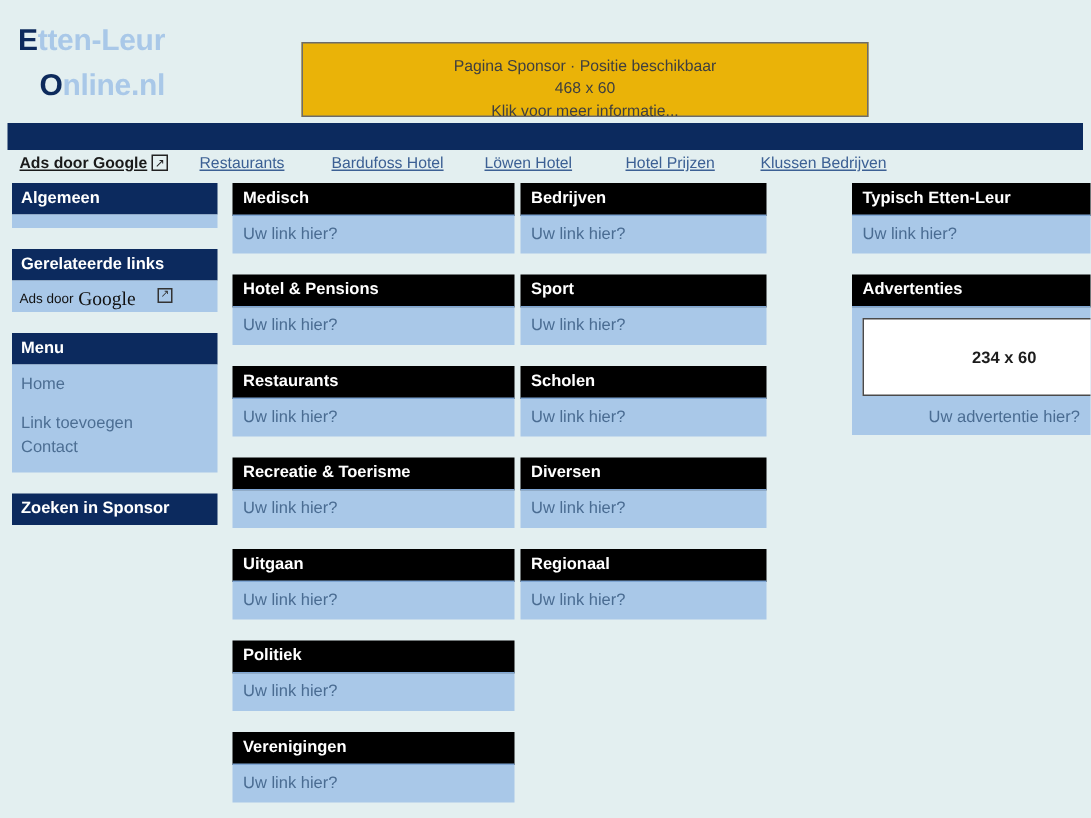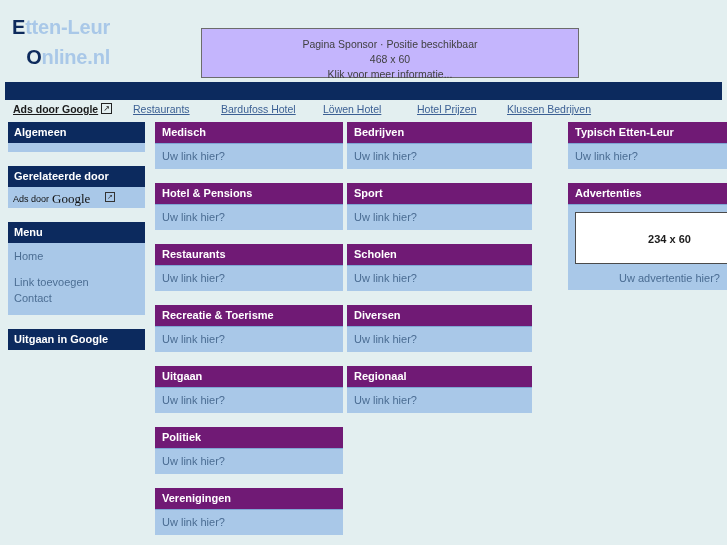--- a/index.html
+++ b/index.html
@@ -36,21 +36,21 @@
   }
   #site-logo .cap {
     color: #0d2a5c;
   }
   #sponsor-box {
     position: absolute;
     left: 201px;
     top: 28px;
     width: 378px;
     height: 50px;
-    background: #c4b5fd;
+    background: #eab308;
     border: 1px solid #6c6c6c;
     box-sizing: border-box;
     text-align: center;
     padding-top: 8px;
     font-size: 10.5px;
     color: #3f3f3f;
     line-height: 15px;
   }
 
   
@@ -199,28 +199,28 @@
   .menu-body .spacer {
     height: 10px;
   }
 
   
   .col {
     position: absolute;
     top: 0;
   }
   #col1 { left: 155px; width: 188px; }
-  #col2 { left: 347px; width: 185px; }
+  #col2 { left: 347px; width: 164px; }
   #col3 { left: 528px; width: 203px; padding-left: 40px; }
 
   .cat {
     margin-bottom: 14px;
   }
   .cat-head {
-    background: #701a75;
+    background: #000000;
     color: #ffffff;
     font-weight: bold;
     font-size: 11px;
     padding: 4px 7px 5px 7px;
     line-height: 12px;
     border-bottom: 1px solid #7fa6d4;
   }
   .cat-body {
     background: #a9c8e8;
     padding: 5px 7px 6px 7px;
@@ -284,40 +284,40 @@
 <div id="layout">
 
   <div id="sidebar">
 
     <div class="panel">
       <div class="panel-head">Algemeen</div>
       <div class="panel-body empty"></div>
     </div>
 
     <div class="panel">
-      <div class="panel-head">Gerelateerde door</div>
+      <div class="panel-head">Gerelateerde links</div>
       <div class="google-ad-head">
         <span class="gtxt">Ads door</span>
         <span class="gword">Google</span>
         <span class="gicon">↗</span>
       </div>
     </div>
 
     <div class="panel">
       <div class="panel-head">Menu</div>
       <div class="menu-body">
         <a href="#">Home</a>
         <div class="spacer"></div>
         <a href="#">Link toevoegen</a>
         <a href="#">Contact</a>
       </div>
     </div>
 
     <div class="panel">
-      <div class="panel-head">Uitgaan in Google</div>
+      <div class="panel-head">Zoeken in Sponsor</div>
     </div>
 
   </div>
 
   <div class="col" id="col1">
       <div class="cat">
         <div class="cat-head">Medisch</div>
         <div class="cat-body">Uw link hier?</div>
       </div>
       <div class="cat">

